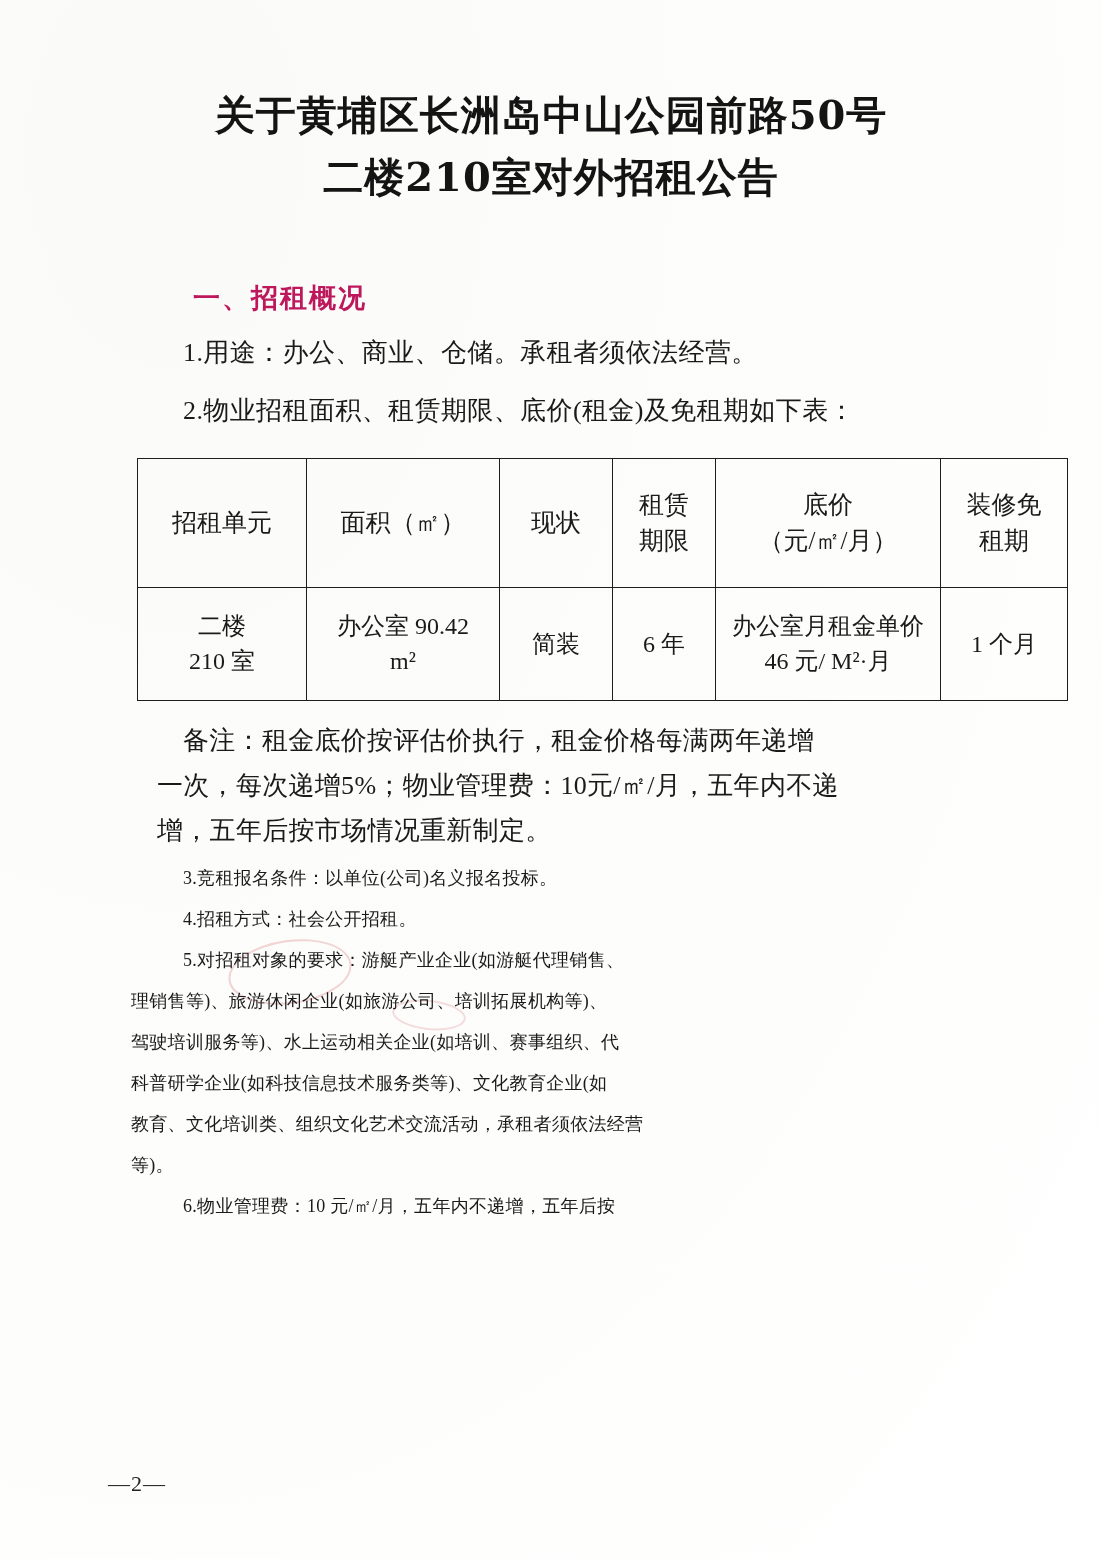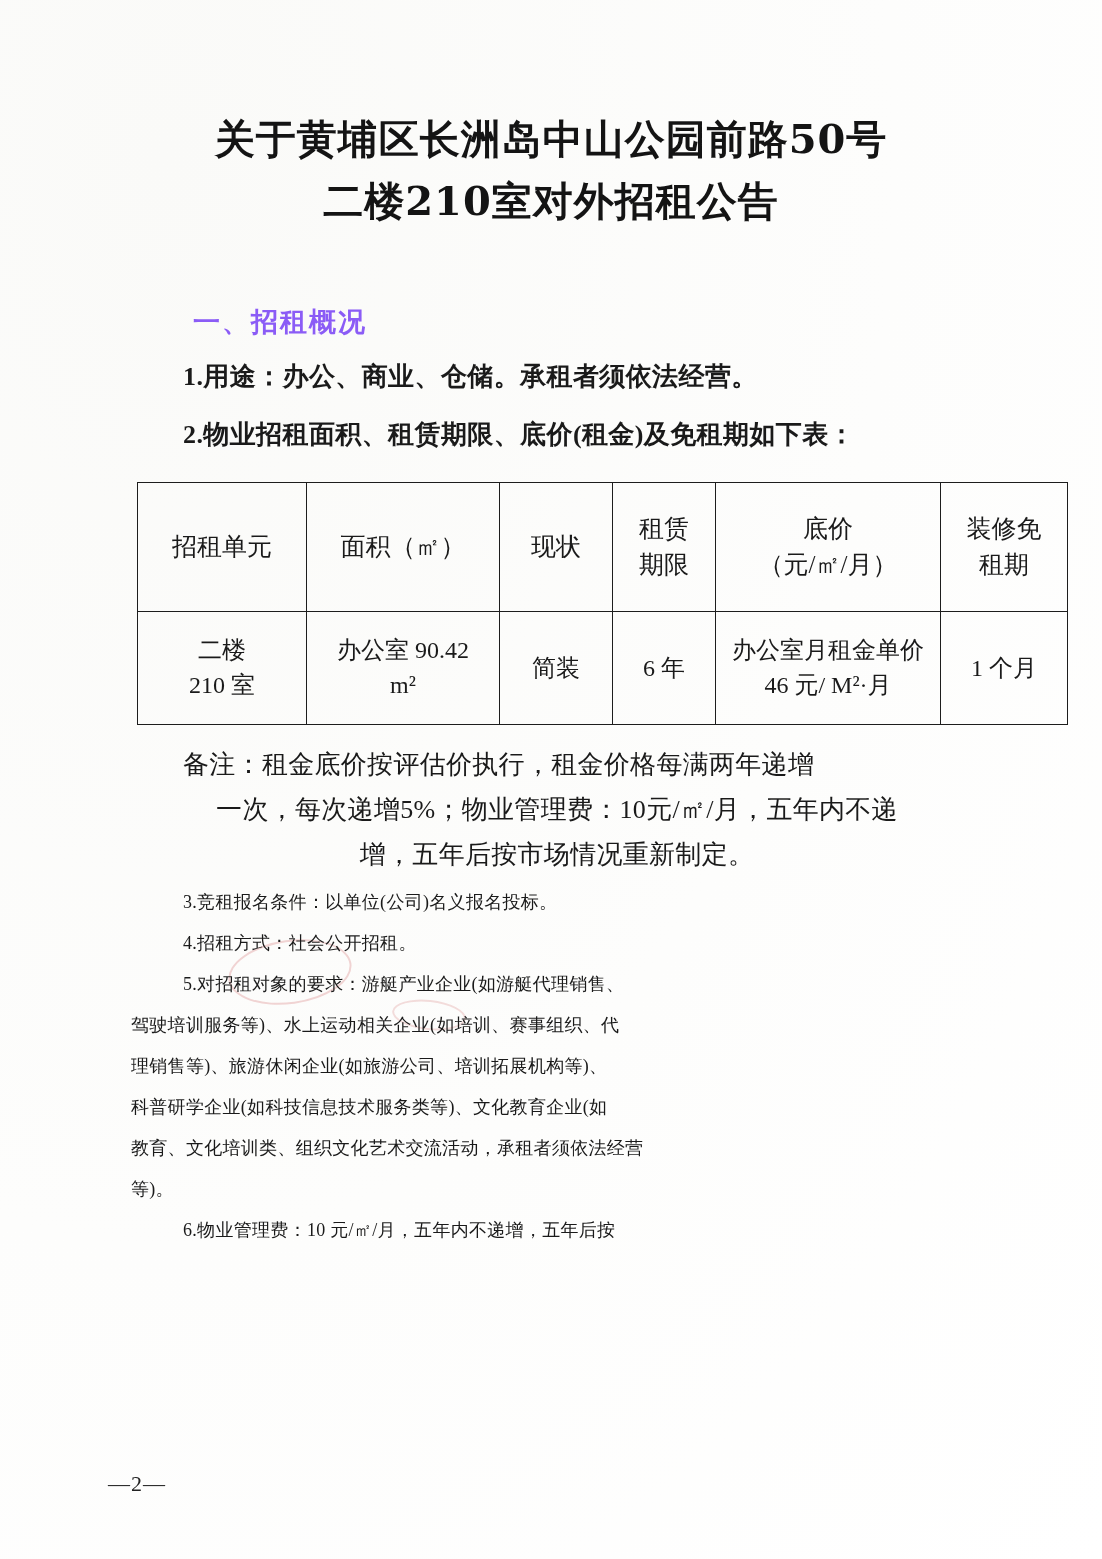--- a/index.html
+++ b/index.html
@@ -26,49 +26,48 @@
     position: absolute;
     inset: 0;
     background:
       radial-gradient(ellipse at 15% 10%, rgba(250,250,248,1) 0%, rgba(253,253,252,1) 55%, rgba(255,255,255,1) 100%);
     pointer-events: none;
   }
   .content {
     position: relative;
     margin: 0 auto;
     width: 840px;
-    padding-top: 108px;
+    padding-top: 84px;
   }
   .doc-title {
     text-align: center;
     font-family: "DejaVu Serif", "Liberation Serif", serif;
     font-weight: bold;
     font-size: 40px;
     line-height: 1.55;
     letter-spacing: 1px;
     color: #141414;
   }
   .doc-title .line2 {
     display: block;
   }
   .section-head {
     margin-top: 72px;
     margin-left: 62px;
     font-weight: bold;
     font-size: 27px;
     letter-spacing: 2px;
-    color: #8b5cf6;
+    color: #be185d;
   }
   p.para {
     margin: 16px 0 0 0;
     font-size: 26px;
     line-height: 1.62;
     text-indent: 52px;
     letter-spacing: 0.4px;
-    font-weight: bold;
   }
 
   table.rent-table {
     margin: 26px 0 0 6px;
     border-collapse: collapse;
     width: 828px;
     table-layout: fixed;
     border-radius: 15px;
   }
   table.rent-table td, table.rent-table th {
@@ -94,21 +93,21 @@
   }
   .u-underline { text-underline-offset: 3px; }
 
   .note {
     margin: 18px 0 0 0;
     font-size: 26px;
     line-height: 1.72;
     text-indent: 52px;
     letter-spacing: 0.3px;
   }
-  .note .cont { text-indent: 0; display: block; margin-left: 12px; text-align: center; }
+  .note .cont { text-indent: 0; display: block; margin-left: 26px; }
 
   .body-block p {
     margin: 10px 0 0 0;
     font-size: 18px;
     line-height: 1.72;
     text-indent: 52px;
     letter-spacing: 0.3px;
   }
   .footer-page {
     position: absolute;
@@ -207,22 +206,22 @@
     <div class="note">
       <span>备注：</span><span>租金底价按评估价执行，租金价格每满两年递增</span>
       <span class="cont">一次，每次递增5%；物业管理费：10元/㎡/月，五年内不递</span>
       <span class="cont">增，五年后按市场情况重新制定。</span>
     </div>
 
     <div class="body-block">
       <p>3.竞租报名条件：以单位(公司)名义报名投标。</p>
       <p>4.招租方式：社会公开招租。</p>
       <p>5.对招租对象的要求：游艇产业企业(如游艇代理销售、</p>
+      <p style="text-indent:0">理销售等)、旅游休闲企业(如旅游公司、培训拓展机构等)、</p>
       <p style="text-indent:0">驾驶培训服务等)、水上运动相关企业(如培训、赛事组织、代</p>
-      <p style="text-indent:0">理销售等)、旅游休闲企业(如旅游公司、培训拓展机构等)、</p>
       <p style="text-indent:0">科普研学企业(如科技信息技术服务类等)、文化教育企业(如</p>
       <p style="text-indent:0">教育、文化培训类、组织文化艺术交流活动，承租者须依法经营</p>
       <p style="text-indent:0">等)。</p>
       <p>6.物业管理费：10 元/㎡/月，五年内不递增，五年后按</p>
     </div>
 
   </div>
 
   <div class="footer-page">—2—</div>
 </div>

